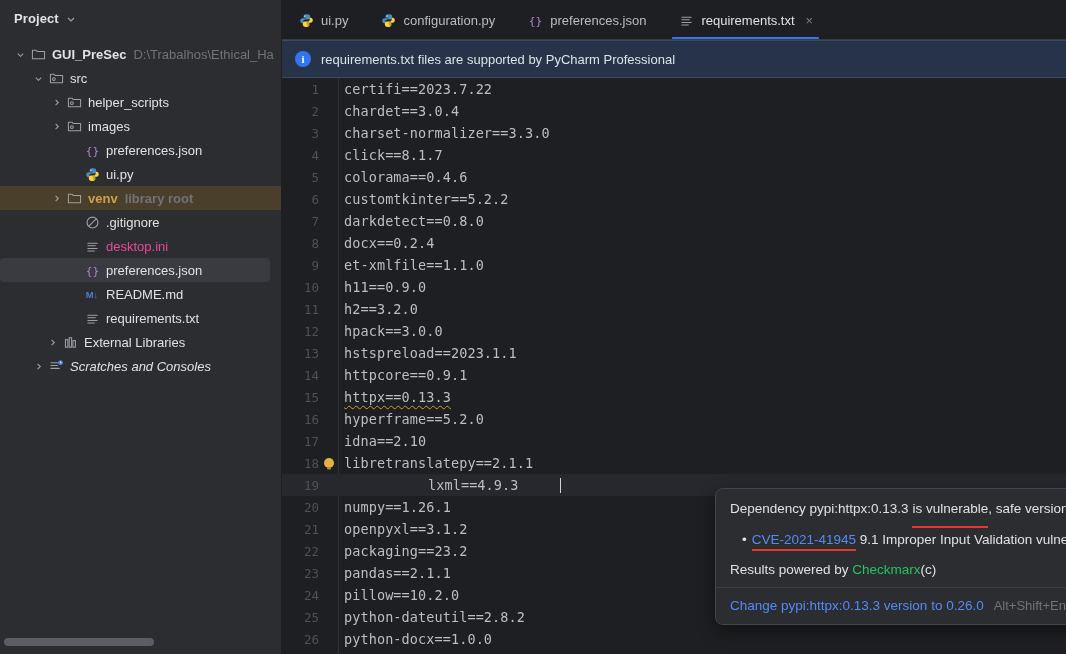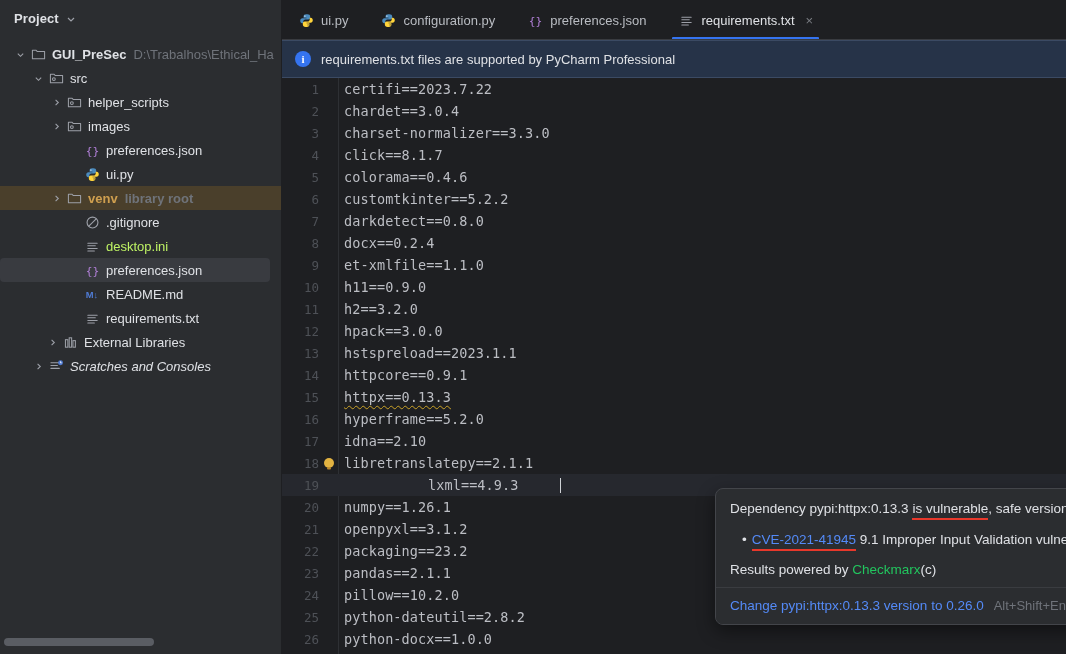--- a/index.html
+++ b/index.html
@@ -73,21 +73,21 @@
   .row-sel-venv {
     background: #4a3f2b;
     font-weight: bold;
   }
   .row-sel-prefs {
     background: #393b40;
     border-radius: 4px;
     margin-right: 12px;
   }
   .clr-yellow { color: #cf9f4f; }
-  .clr-olive  { color: #bef264; }
+  .clr-olive  { color: #ec4899; }
   .clr-white  { color: #dfe1e5; }
   .clr-bold   { font-weight: bold; }
 
   .hscroll-track {
     position: absolute;
     left: 0; bottom: 8px;
     width: 282px; height: 8px;
   }
   .hscroll-thumb {
     position: absolute;
@@ -246,21 +246,21 @@
   }
   .popup-body { padding: 11px 14px 10px 14px; position: relative; }
   .popup-title {
     font-size: 13.5px;
     color: #dfe1e5;
     line-height: 18px;
     white-space: nowrap;
   }
   .u-red {
     border-bottom: 2px solid #e8382b;
-    padding-bottom: 2px;
+    padding-bottom: 10px;
   }
   .popup-cve {
     margin-top: 13px;
     font-size: 13.5px;
     color: #dfe1e5;
     line-height: 18px;
     padding-left: 12px;
     white-space: nowrap;
   }
   .popup-cve .bullet { color:#dfe1e5; margin-right:5px; }

